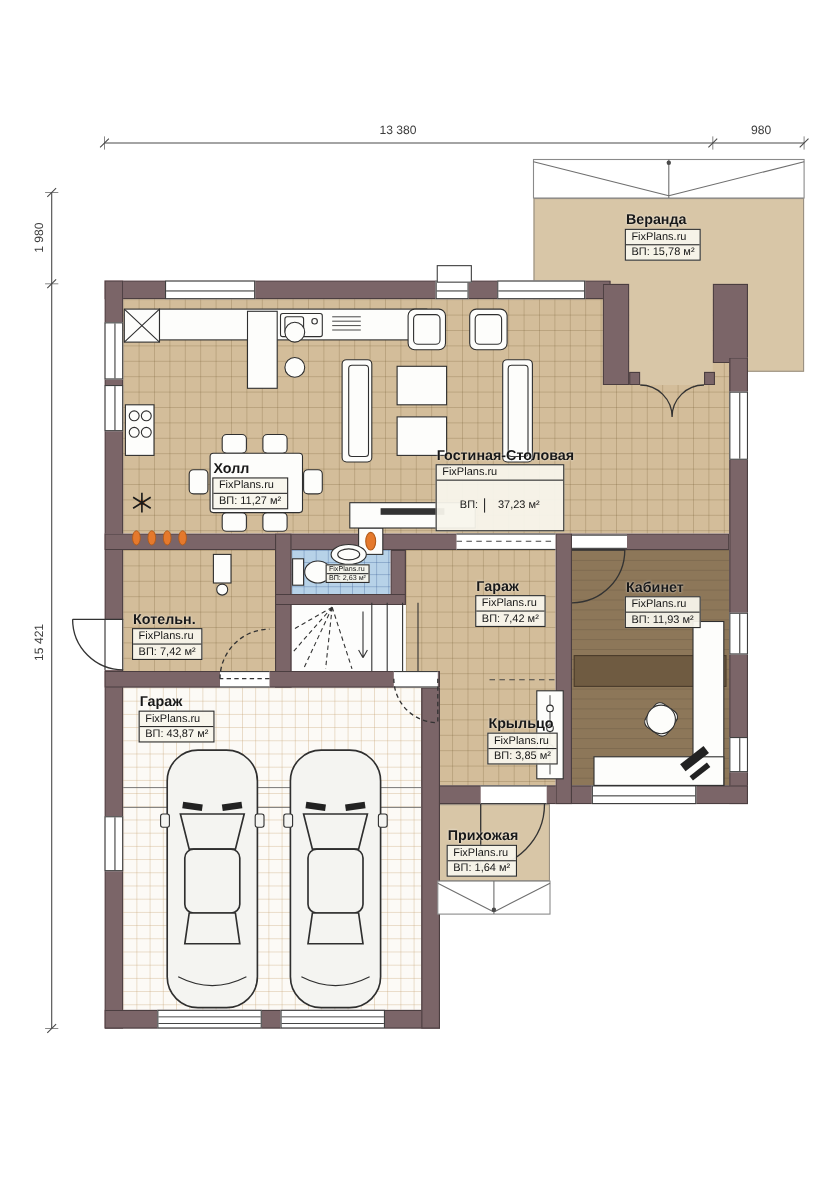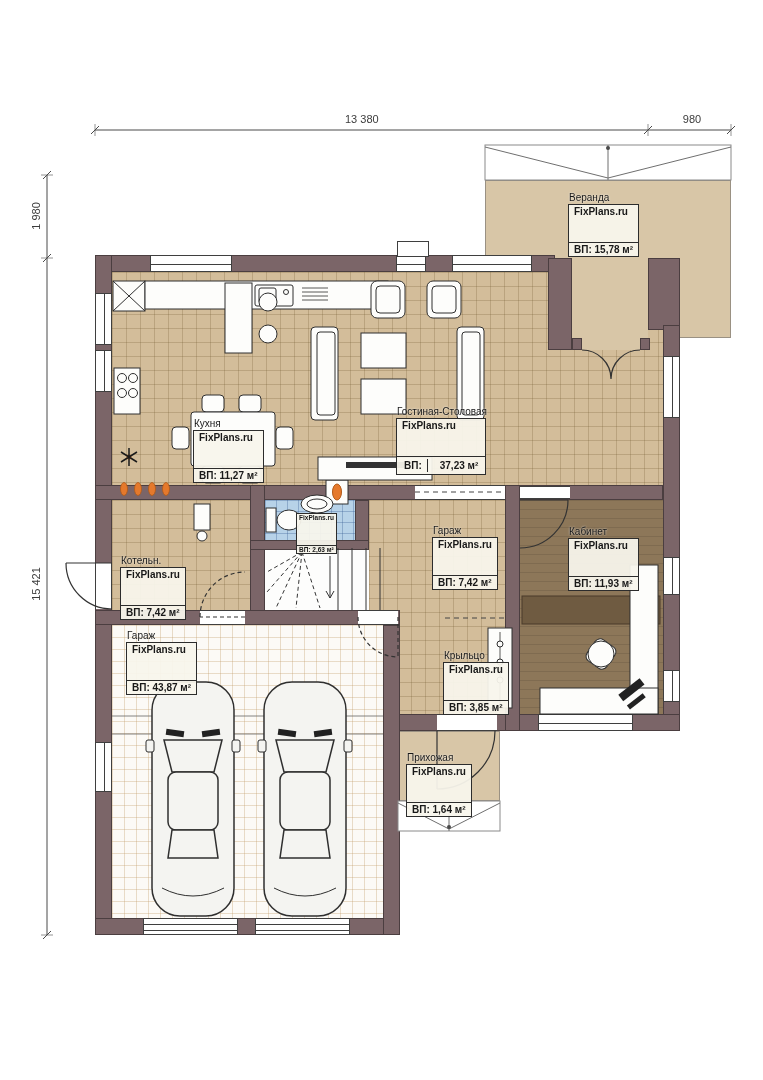--- a/index.html
+++ b/index.html
@@ -30,27 +30,27 @@
   .win{background:#fff;border:1px solid #3f3f3f;z-index:3;}
   .winh:after{content:"";position:absolute;left:0;right:0;top:50%;border-top:1px solid #3f3f3f;}
   .winv:after{content:"";position:absolute;top:0;bottom:0;left:50%;border-left:1px solid #3f3f3f;}
   .open{background:#fff;border-top:1px solid #3f3f3f;border-bottom:1px solid #3f3f3f;z-index:3;}
   .openv{background:#fff;border-left:1px solid #3f3f3f;border-right:1px solid #3f3f3f;z-index:3;}
   .gdoor{background:#fff;border:1px solid #3f3f3f;z-index:3;
     background-image:linear-gradient(#3f3f3f 1px,transparent 1px);
     background-size:100% 6px;background-position:0 5px;}
   
   .rlabel{position:absolute;z-index:6;}
-  .rname{font-weight:normal;font-size:10px;color:#181818;margin:0 0 1px 1px;
+  .rname{font-weight:bold;font-size:13px;color:#181818;margin:0 0 1px 1px;
          text-shadow:0 0 2px rgba(255,255,255,.85);white-space:nowrap;}
   .rbox{background:rgba(248,245,236,.94);border:1.5px solid #2c2c2c;
-        font-size:10px;color:#181818;width:max-content;font-weight:bold;}
+        font-size:10px;color:#181818;width:max-content;}
   .rbox div{padding:1px 5px;white-space:nowrap;}
-  .rbox .area{border-top:1.5px solid #2c2c2c;margin-top:24px;}
-  .split{display:flex;padding:2px !important;}
+  .rbox .area{border-top:1.5px solid #2c2c2c;}
+  .split{display:flex;padding:16px !important;}
   .split span{padding:1px 5px;}
   .split .v2{border-left:1.5px solid #2c2c2c;padding-left:12px;}
   .mini .rbox{font-size:6.5px;border-width:1px;}
   .mini .rbox div{padding:0 2px;}
   .mini .rbox .area{border-top-width:1px;}
   
   .dimt{position:absolute;font-size:11px;color:#3c3c3c;z-index:6;white-space:nowrap;}
   .vert{transform:rotate(-90deg);transform-origin:center;}
   svg.lines{position:absolute;left:0;top:0;z-index:4;pointer-events:none;}
 </style>
@@ -271,21 +271,21 @@
 
   <div class="rlabel" style="left:568px;top:192px">
     <div class="rname">Веранда</div>
     <div class="rbox">
         <div class="brand">FixPlans.ru</div>
       <div class="area">ВП: 15,78 м²</div>
       </div>
   </div>
 
   <div class="rlabel" style="left:193px;top:418px">
-    <div class="rname">Кухня</div>
+    <div class="rname">Холл</div>
     <div class="rbox">
         <div class="brand">FixPlans.ru</div>
       <div class="area">ВП: 11,27 м²</div>
       </div>
   </div>
 
   <div class="rlabel" style="left:396px;top:406px">
     <div class="rname">Гостиная-Столовая</div>
     <div class="rbox">
       <div class="brand">FixPlans.ru</div>

